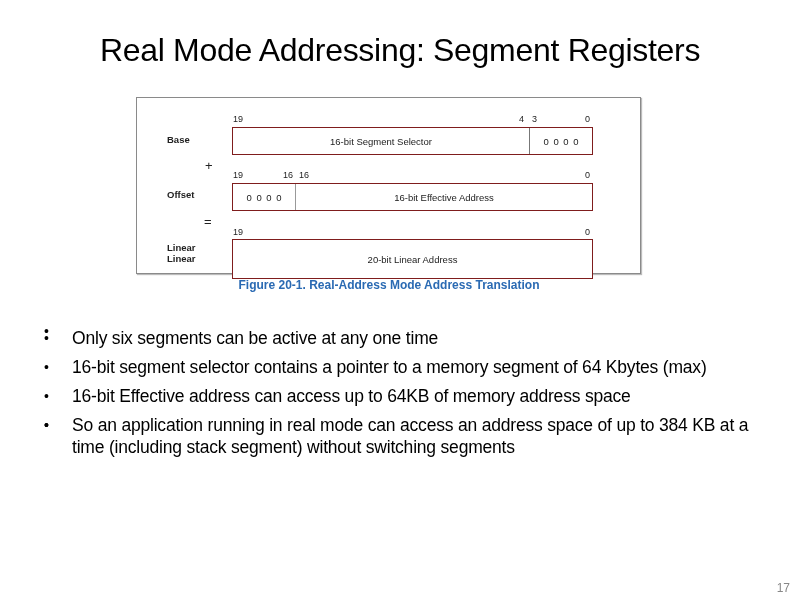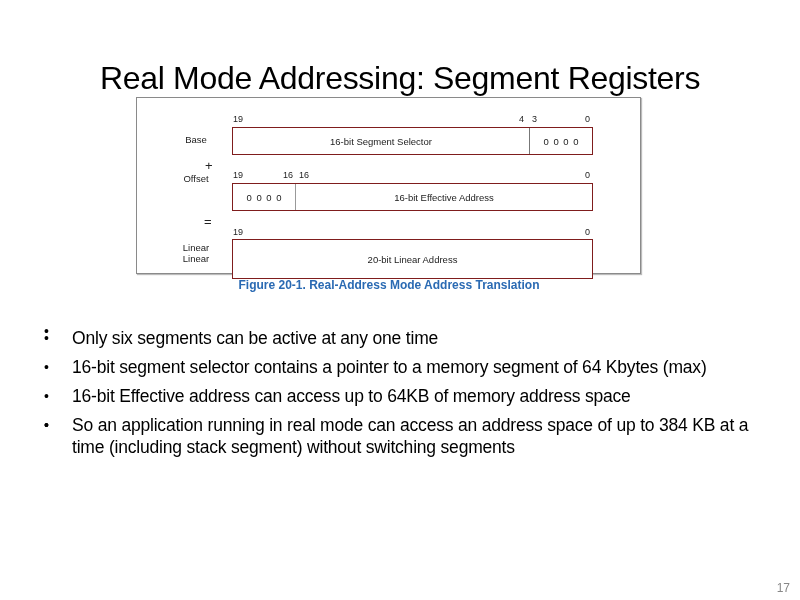--- a/index.html
+++ b/index.html
@@ -1,23 +1,23 @@
 <!DOCTYPE html>
 <html><head>
 <meta charset="utf-8">
 <style>
   html, body { margin: 0; padding: 0; }
   body { width: 800px; height: 600px; background: #ffffff; position: relative; overflow: hidden;
          font-family: "Liberation Sans", sans-serif; color: #000; }
   .title { position: absolute; left: 0; top: 32px; width: 800px; text-align: center;
-           font-size: 32px; letter-spacing: -0.3px; margin-top: 28px; }
+           font-size: 32px; letter-spacing: -0.3px; }
   .figure { position: absolute; left: 136px; top: 97px; width: 503px; height: 175px;
             border: 1.5px solid #8a8a8a; background: #fff; box-shadow: 1px 1px 1px #bbb; }
   .fig-abs { position: absolute; font-size: 9px; color: #222; }
-  .rowlabel { position: absolute; font-size: 9.5px; text-align: center; color: #222; line-height: 11px; }
+  .rowlabel { position: absolute; font-size: 9.5px; text-align: left; color: #222; line-height: 11px; font-weight: bold; }
   .regbox { position: absolute; border: 1px solid #7f1d1d; background: #fff; box-sizing: border-box; }
   .cell { position: absolute; top: 0; height: 100%; display: flex; align-items: center; justify-content: center;
           font-size: 9.5px; color: #222; box-sizing: border-box; }
   .op { position: absolute; font-size: 13px; color: #222; }
   .caption { position: absolute; left: 0; top: 278px; width: 778px; text-align: center;
              font-size: 12px; font-weight: bold; color: #2a6ab3; }
   .bullets { position: absolute; left: 44px; top: 320px; width: 720px; margin: 0; padding: 0; list-style: none; }
   .bullets li { position: relative; padding-left: 28px; font-size: 17.5px; line-height: 22px; margin-bottom: 7px;
                 letter-spacing: -0.2px; }
   .bullets li .dot { position: absolute; left: 0; top: 0; font-size: 14px; }
@@ -39,21 +39,21 @@
     <div class="cell" style="left:0; width:297px; border-right:1px solid #777;">16-bit Segment Selector</div>
     <div class="cell" style="left:297px; width:62px; word-spacing:2px;">0 0 0 0</div>
   </div>
 
   <span class="op" style="left:68px; top:60px;">+</span>
 
   <span class="fig-abs" style="left:96px; top:72px;">19</span>
   <span class="fig-abs" style="left:146px; top:72px;">16</span>
   <span class="fig-abs" style="left:162px; top:72px;">16</span>
   <span class="fig-abs" style="left:448px; top:72px;">0</span>
-  <span class="rowlabel" style="left:30px; width:58px; top:75px;">Offset</span>
+  <span class="rowlabel" style="left:30px; width:58px; top:91px;">Offset</span>
   <div class="regbox" style="left:95px; top:85px; width:361px; height:28px;">
     <div class="cell" style="left:0; width:63px; border-right:1px solid #999; word-spacing:2px;">0 0 0 0</div>
     <div class="cell" style="left:63px; width:296px;">16-bit Effective Address</div>
   </div>
 
   <span class="op" style="left:67px; top:116px;">=</span>
 
   <span class="fig-abs" style="left:96px; top:129px;">19</span>
   <span class="fig-abs" style="left:448px; top:129px;">0</span>
   <div class="rowlabel" style="left:30px; width:58px; top:144px;">

